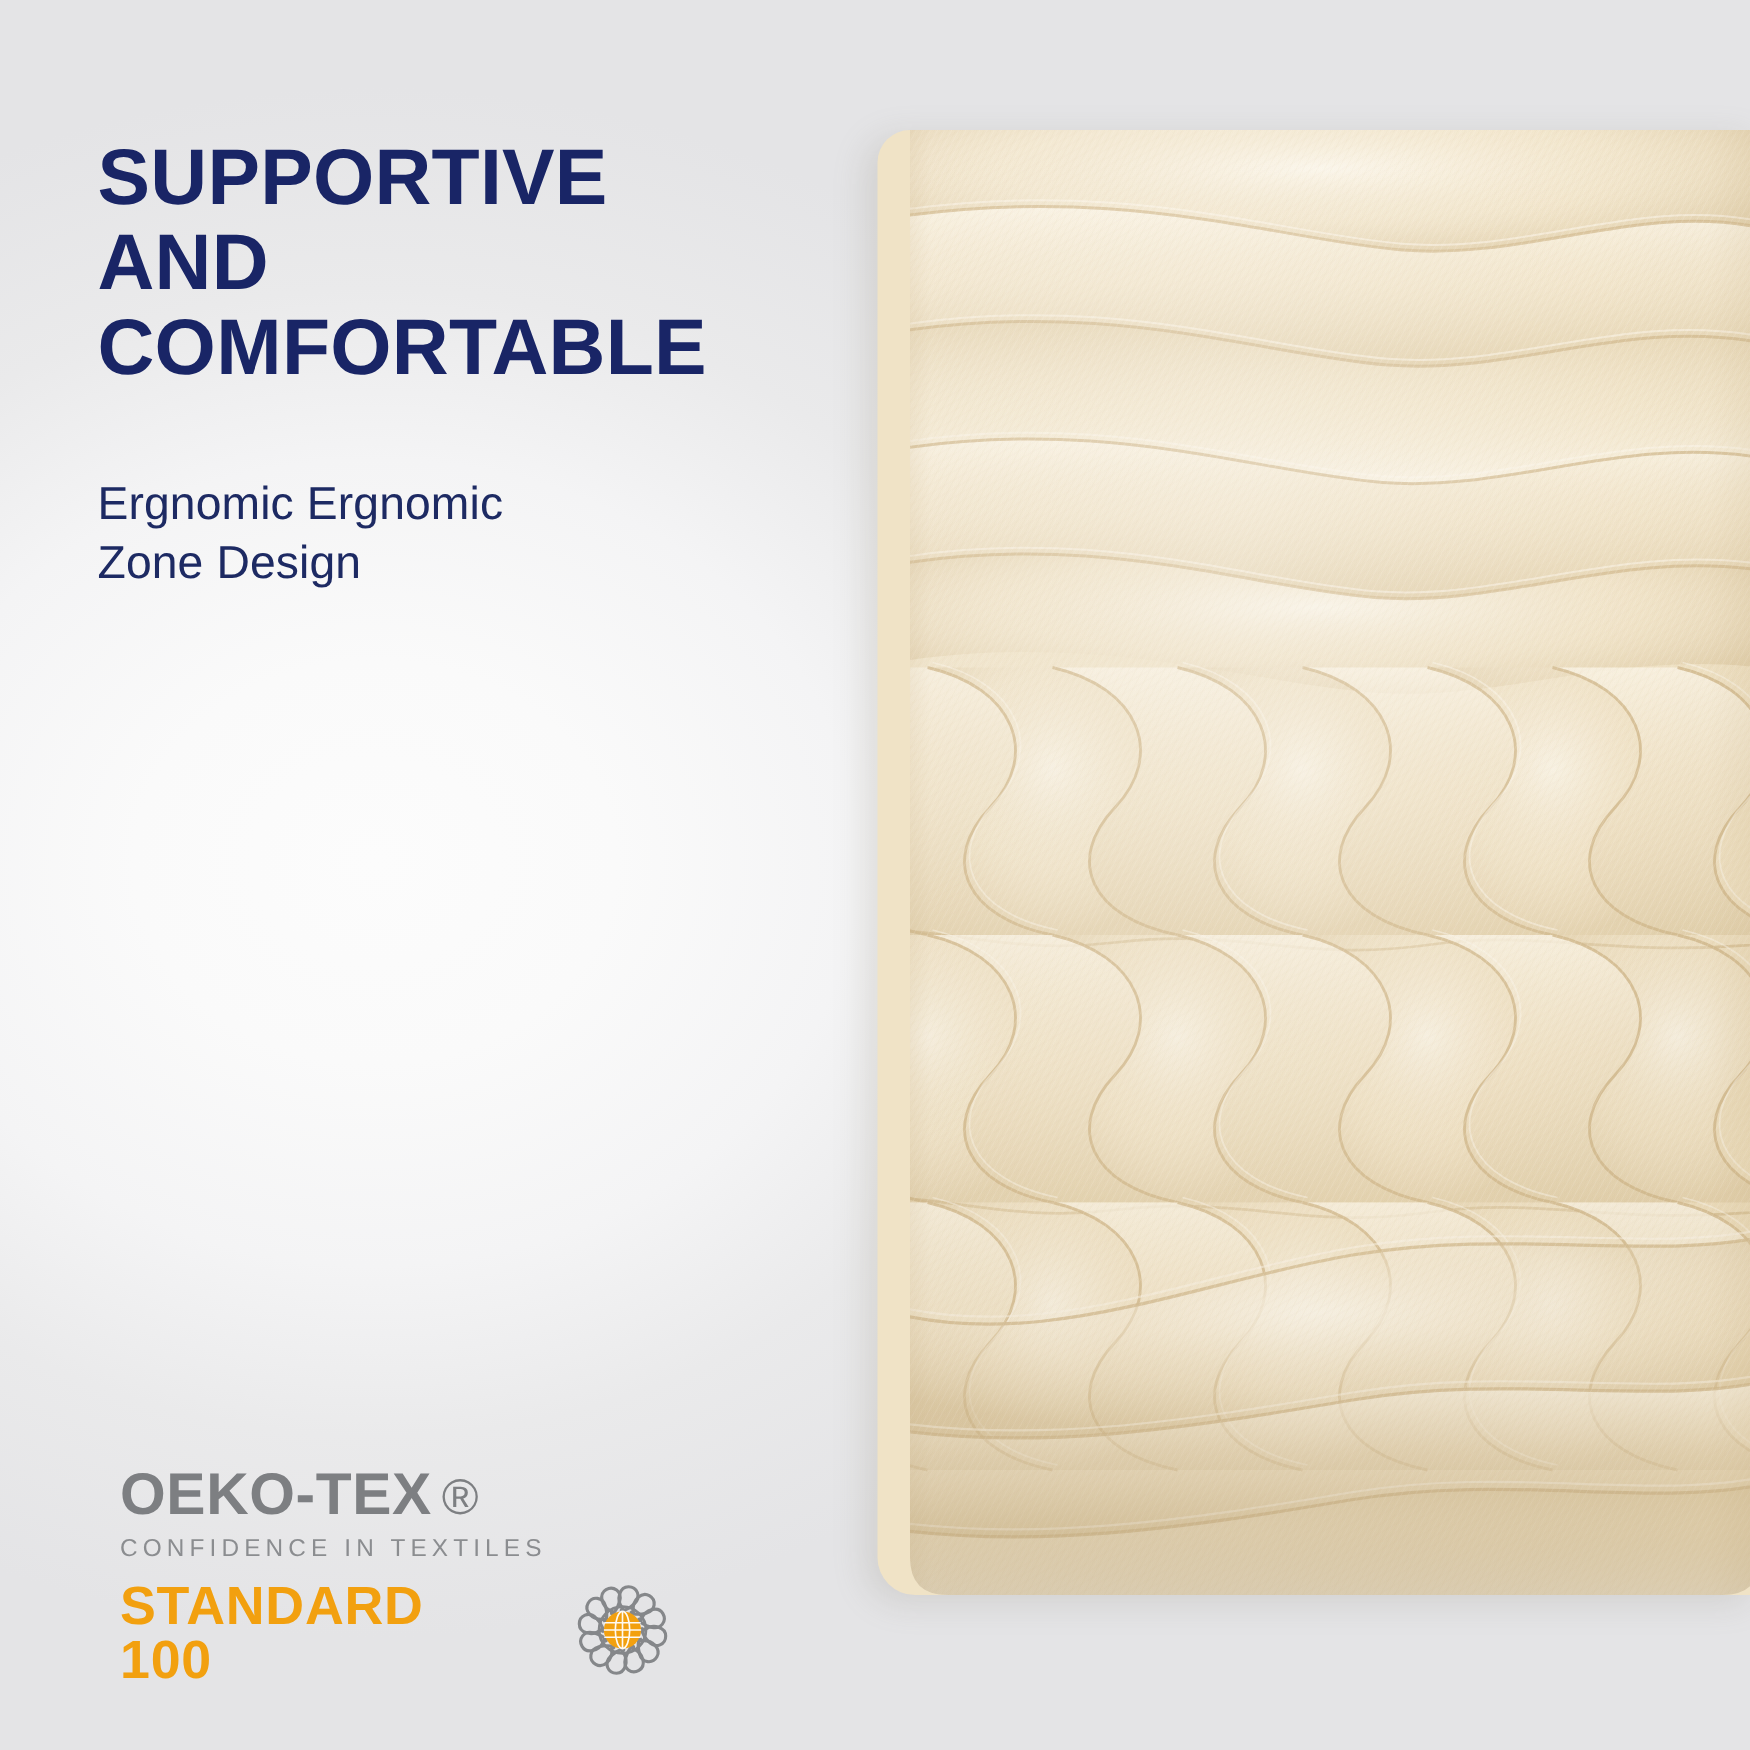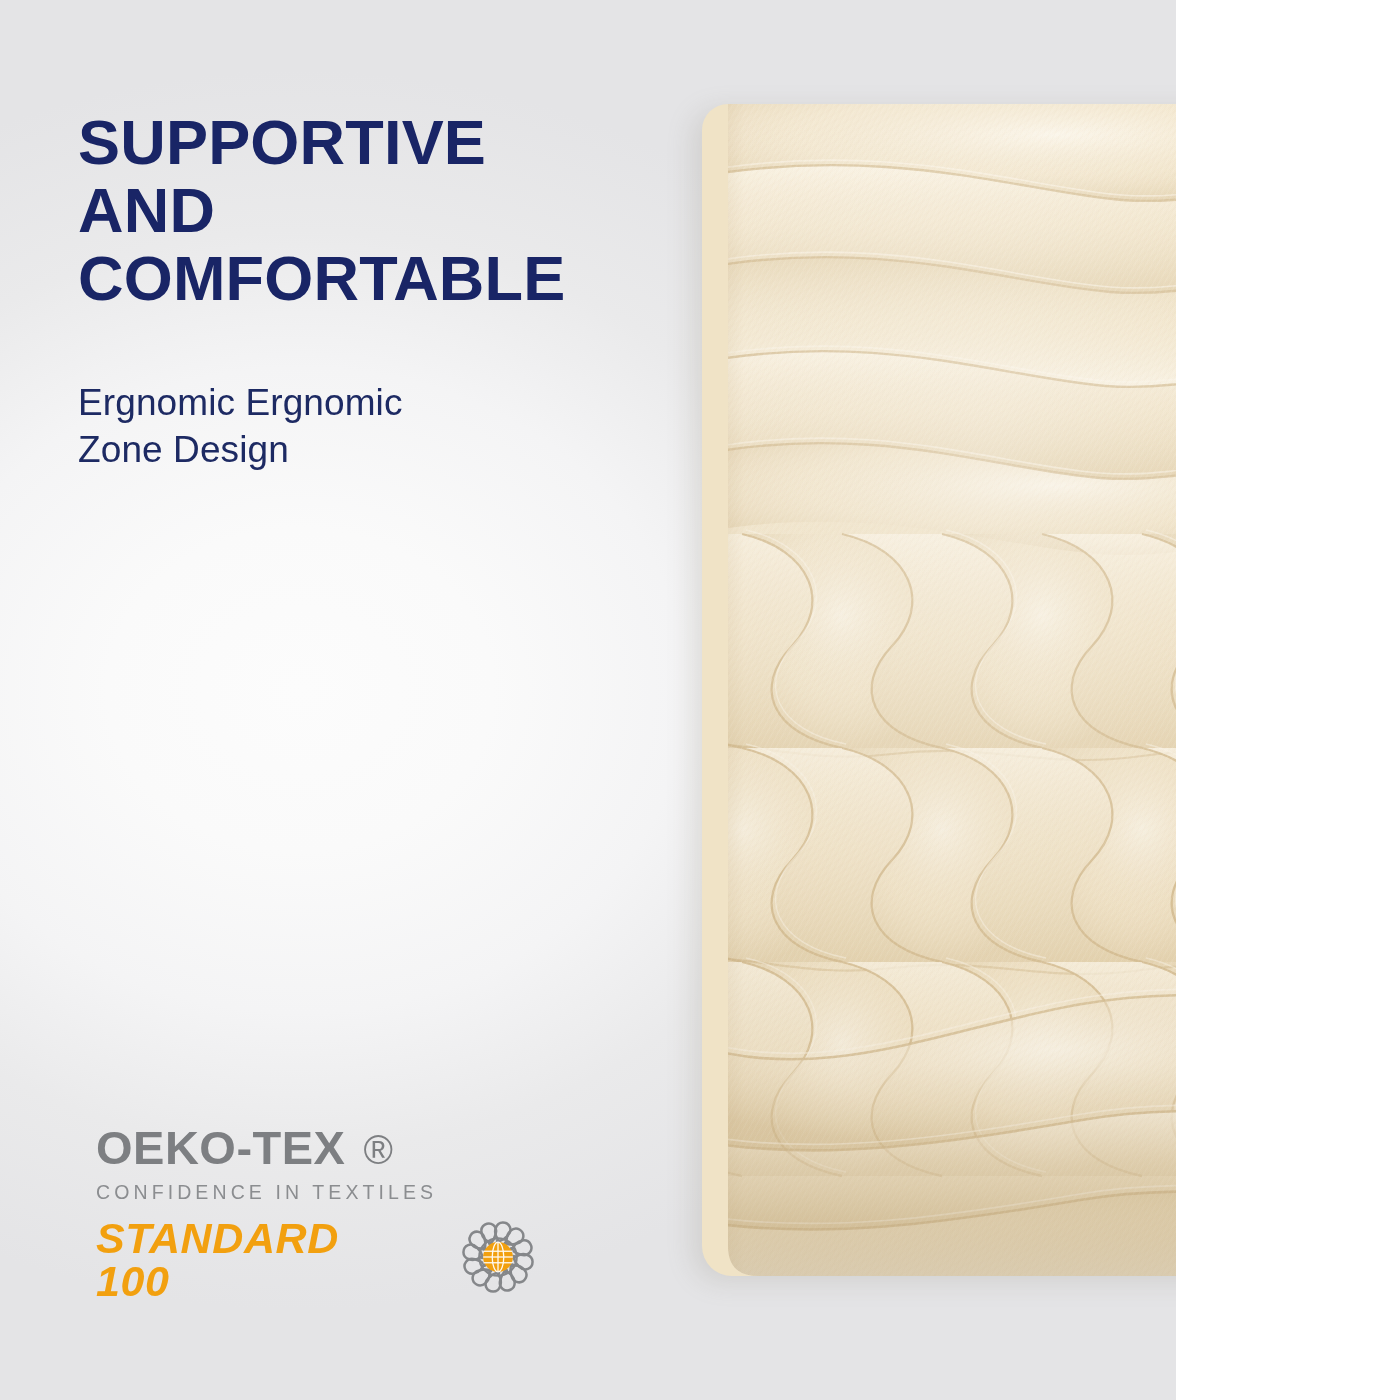--- a/index.html
+++ b/index.html
@@ -8,21 +8,21 @@
     padding: 0;
     background: #ffffff;
   }
   body {
     font-family: "Liberation Sans", sans-serif;
   }
 
   
   #stage {
     position: relative;
-    width: 1176px;
+    width: 1400px;
     height: 1400px;
     overflow: hidden;
     background:
       radial-gradient(ellipse 740px 620px at 300px 690px,
           #fcfcfc 0%, #fafafa 26%, #f4f4f5 52%, #eaeaeb 74%, #e4e4e6 100%),
       linear-gradient(150deg, #e7e7e8 0%, #f2f2f3 30%, #eeeeef 62%, #d9d9db 100%);
   }
 
   
   #copy {
@@ -54,21 +54,22 @@
   
   #oeko {
     position: absolute;
     left: 96px;
     top: 1124px;
     width: 450px;
   }
   #oeko-row-top {
     display: flex;
     align-items: baseline;
-    gap: 18px;
+    gap: 8px;
+    margin-top: 47px;
   }
   #oeko-wordmark {
     color: #7d7f82;
     font-size: 47px;
     font-weight: bold;
     letter-spacing: 0.5px;
     line-height: 1;
   }
   #oeko-reg {
     color: #7d7f82;
@@ -82,21 +83,20 @@
     font-weight: normal;
     letter-spacing: 4.1px;
     line-height: 1;
     padding-top: 12px;
   }
   #oeko-bottom-row {
     display: flex;
     align-items: center;
     gap: 32px;
     padding-top: 12px;
-    font-style: italic;
   }
   #oeko-standard {
     color: #f2a00f;
     font-size: 43px;
     font-weight: bold;
     letter-spacing: 0.6px;
     line-height: 1;
   }
   #oeko-emblem {
     flex: 0 0 auto;

